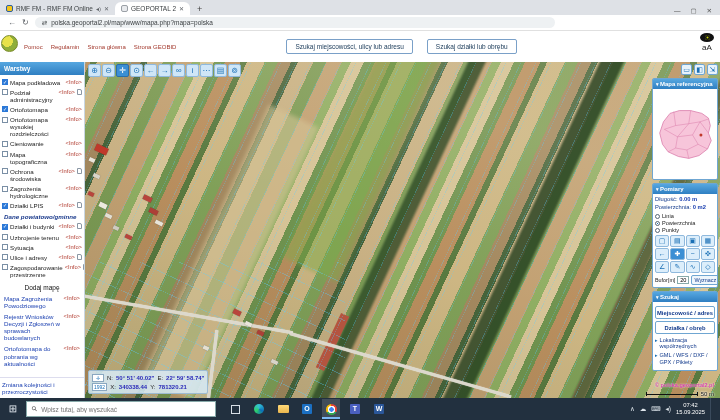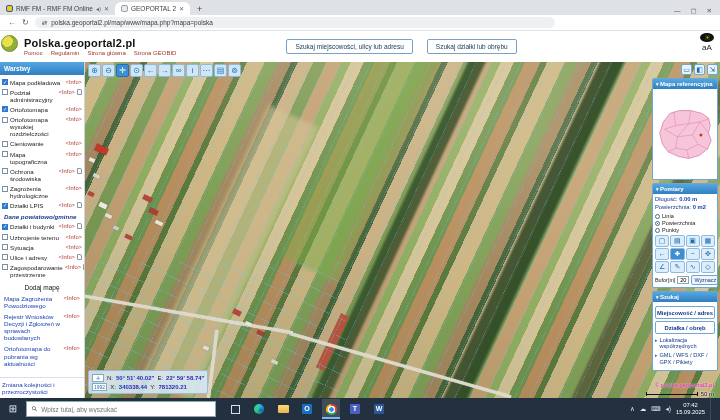--- a/index.html
+++ b/index.html
@@ -161,21 +161,20 @@
     <span class="navglyph">↻</span>
     <div class="urlpill">
       <span>⇄</span>
       <span>polska.geoportal2.pl/map/www/mapa.php?mapa=polska</span>
     </div>
   </div>
 
   <div class="siteheader">
     <span class="logo"></span>
     <div class="titleblock">
-      <div class="sitetitle">Polska.geoportal2.pl</div>
       <div class="sitelinks">
         <span>Pomoc</span>
         <span>Regulamin</span>
         <span>Strona główna</span>
         <span>Strona GEOBID</span>
       </div>
     </div>
     <div class="hbtns">
       <button class="hbtn">Szukaj miejscowości, ulicy lub adresu</button>
       <button class="hbtn">Szukaj działki lub obrębu</button>

